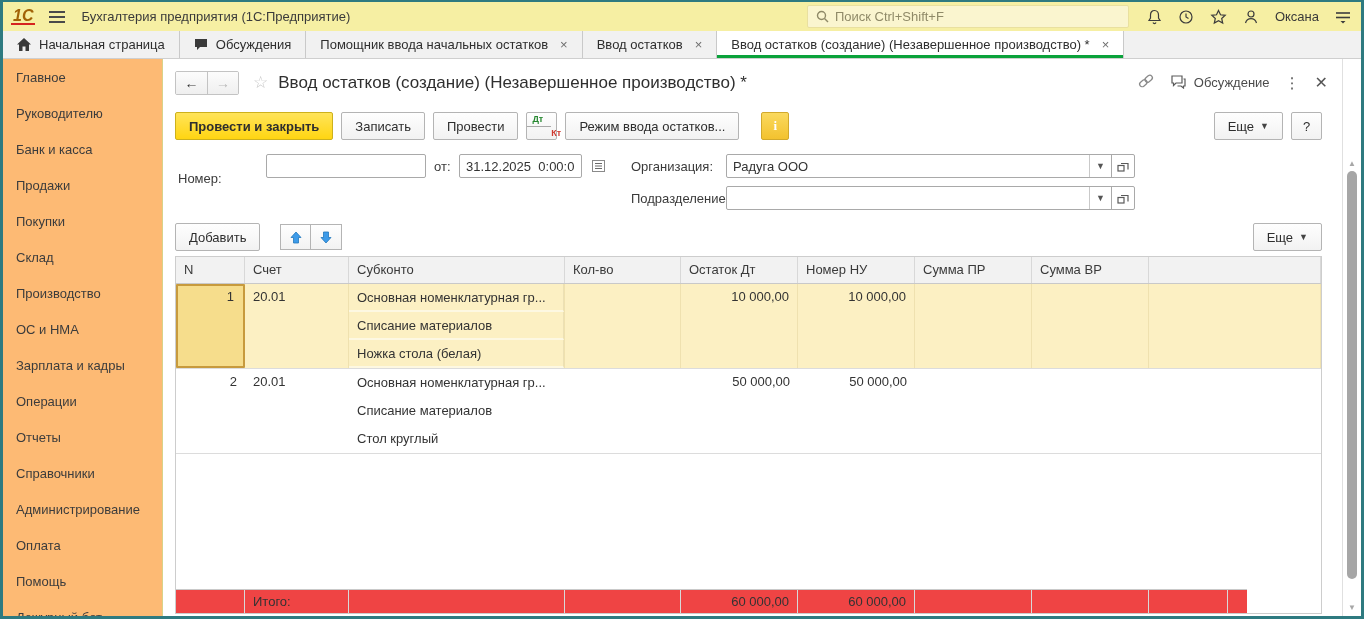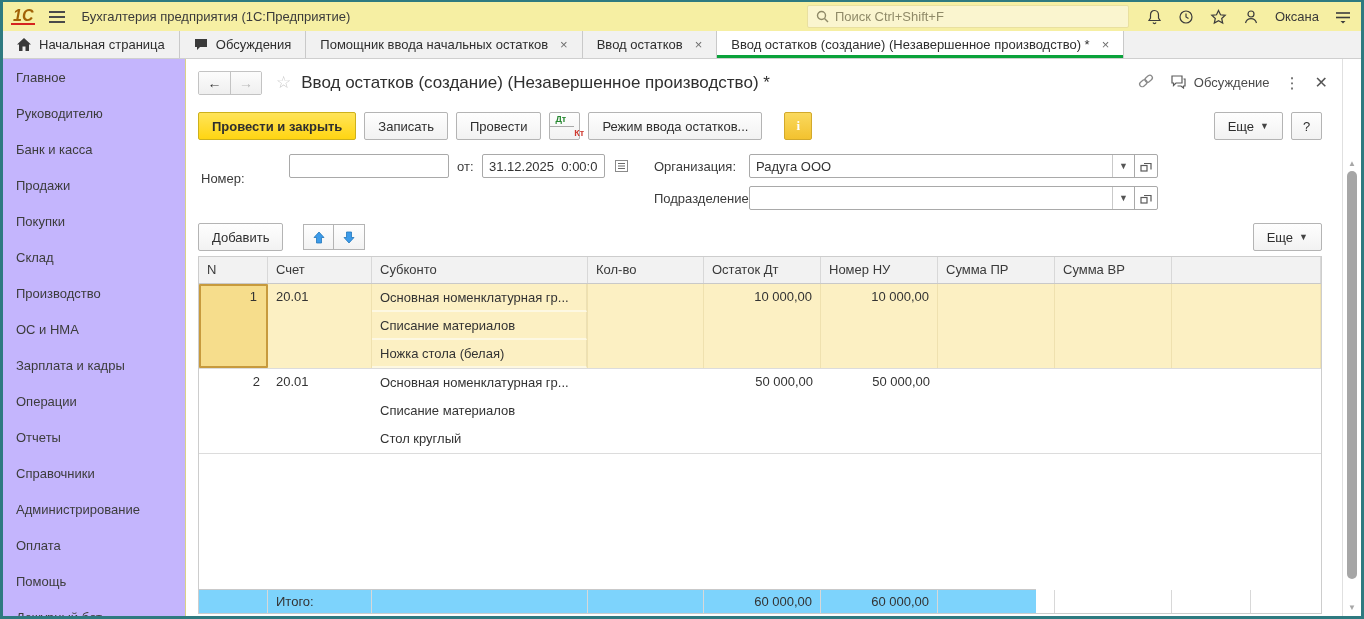--- a/index.html
+++ b/index.html
@@ -20,21 +20,21 @@
 
   
   .tabbar { height:28px; background:#f1f1f1; border-bottom:1px solid #cfcfcf; display:flex; flex:0 0 auto; }
   .tab { display:flex; align-items:center; gap:8px; padding:0 14px; border-right:1px solid #c9c9c9; color:#2e2e2e; position:relative; cursor:pointer; white-space:nowrap; }
   .tab.active { background:#fff; }
   .tab.active::after { content:""; position:absolute; left:0; right:0; bottom:0; height:3px; background:#0aa23a; }
   .tab-close { color:#6e6e6e; font-size:13px; margin-left:4px; }
 
   
   .main { flex:1; display:flex; min-height:0; }
-  .sidebar { width:183px; background:#c4b5fd; border-right:1px solid #d9d288; overflow:hidden; flex:0 0 auto; }
+  .sidebar { width:160px; background:#fdba74; border-right:1px solid #d9d288; overflow:hidden; flex:0 0 auto; }
   .side-item { height:36px; display:flex; align-items:center; padding-left:13px; color:#3c3c3c; cursor:pointer; }
 
   .content { flex:1; position:relative; min-width:0; border-right:1px solid #e0e0e0; }
 
   
   .doc-header { height:47px; display:flex; align-items:center; padding:0 14px 0 12px; }
   .navgrp { display:flex; border:1px solid #c3c3c3; border-radius:2px; overflow:hidden; }
   .navbtn { width:31px; height:22px; display:flex; align-items:center; justify-content:center; background:linear-gradient(#fcfcfc,#efefef); font-size:14px; cursor:pointer; }
   .navbtn + .navbtn { border-left:1px solid #c3c3c3; }
   .navbtn.fwd { color:#b9b9b9; }
@@ -79,21 +79,21 @@
   .thead .hc { padding:5px 8px; border-right:1px solid #d8d8d8; white-space:nowrap; overflow:hidden; color:#3a3a3a; }
   .trow { flex:0 0 84px; border-bottom:1px solid #dcdcdc; }
   .trow .c { padding:5px 8px; white-space:nowrap; overflow:hidden; }
   .trow .num { text-align:right; }
   .sub-line { height:28px; line-height:23px; padding:2px 8px; white-space:nowrap; overflow:hidden; }
   .trow.sel { background:#fcf0c3; }
   .trow.sel .c, .trow.sel .subcell { border-right:1px solid rgba(150,120,30,0.12); }
   .trow.sel .ncell { border:2px solid #c79a3d; background:#f6dd8c; border-radius:1px; padding:3px 9px; }
   .trow.sel .sub-line { border-bottom:2px solid #fdf8e2; border-right:1px solid #ece0b4; }
   .spacer { flex:1; }
-  .tfoot { flex:0 0 24px; width:837px; background:#7dd3fc; border-top:1px solid #c9c9c9; grid-template-columns:69px 104px 216px 116px 117px 117px 117px 117px 79px; }
+  .tfoot { flex:0 0 24px; width:1071px; background:#ef4444; border-top:1px solid #c9c9c9; grid-template-columns:69px 104px 216px 116px 117px 117px 117px 117px 79px; }
   .tfoot .fc { padding:4px 8px; border-right:1px solid #d8d8d8; white-space:nowrap; }
   .tfoot .num { text-align:right; }
 
   
   .vscroll { width:18px; flex:0 0 auto; position:relative; background:#fff; }
   .vs-arrow { position:absolute; left:3px; width:12px; text-align:center; color:#a7a7a7; font-size:8px; }
   .vs-thumb { position:absolute; left:4px; width:10px; border-radius:5px; background:#a6a6a6; }
 </style>
 </head>
 <body>

